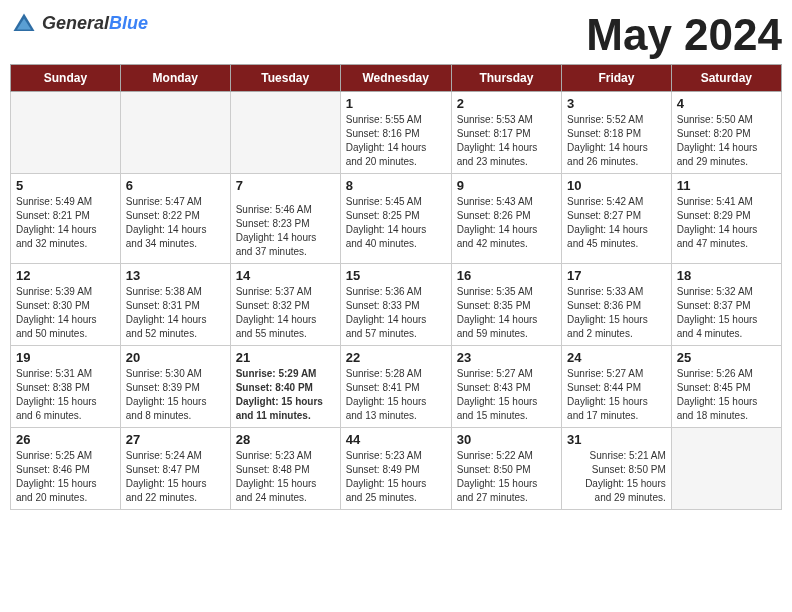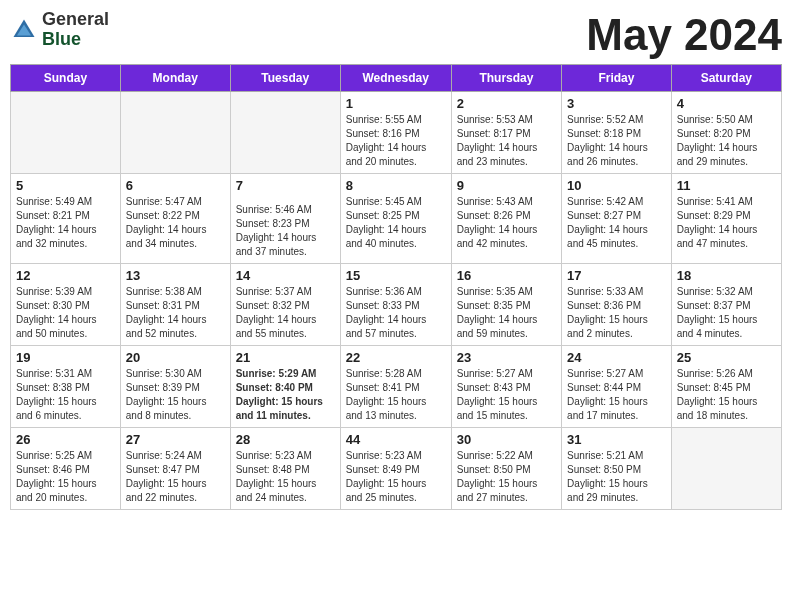--- a/index.html
+++ b/index.html
@@ -16,32 +16,33 @@
       align-items: flex-start;
       margin-bottom: 4px;
     }
     .logo {
       display: flex;
       align-items: center;
       gap: 4px;
     }
     .logo-text {
       display: flex;
-      flex-direction: column;
+      flex-direction: row;
       line-height: 1.1;
+      font-style: italic;
     }
     .logo-general {
       font-size: 18px;
       font-weight: bold;
       color: #333;
     }
     .logo-blue {
       font-size: 18px;
       font-weight: bold;
-      color: #14532d;
+      color: #3b82f6;
     }
     .logo-icon {
       width: 28px;
       height: 28px;
     }
     .title-block {
       text-align: right;
     }
     .month-title {
       font-size: 44px;
@@ -51,21 +52,21 @@
     .location-title {
       font-size: 15px;
       color: #333;
       font-weight: normal;
     }
     table {
       width: 100%;
       border-collapse: collapse;
     }
     th {
-      background-color: #6d28d9;
+      background-color: #7f1d1d;
       color: #fff;
       font-size: 12px;
       font-weight: bold;
       padding: 6px 4px;
       border: 1px solid #aaa;
       text-align: center;
     }
     td {
       border: 1px solid #ccc;
       vertical-align: top;
@@ -341,21 +342,21 @@
         </td>
         <td>
           <span class="day-num">30</span>
           <div class="day-info" style="white-space: pre-line;">Sunrise: 5:22 AM
 Sunset: 8:50 PM
 Daylight: 15 hours
 and 27 minutes.</div>
         </td>
         <td>
           <span class="day-num">31</span>
-          <div class="day-info" style="white-space: pre-line;">Sunrise: 5:21 AM
+          <div class="day-info" style="white-space: pre-line; text-align: right;">Sunrise: 5:21 AM
 Sunset: 8:50 PM
 Daylight: 15 hours
 and 29 minutes.</div>
         </td>
         <td class="empty"></td>
       </tr>
     </tbody>
 </table>
 
 </body></html>

